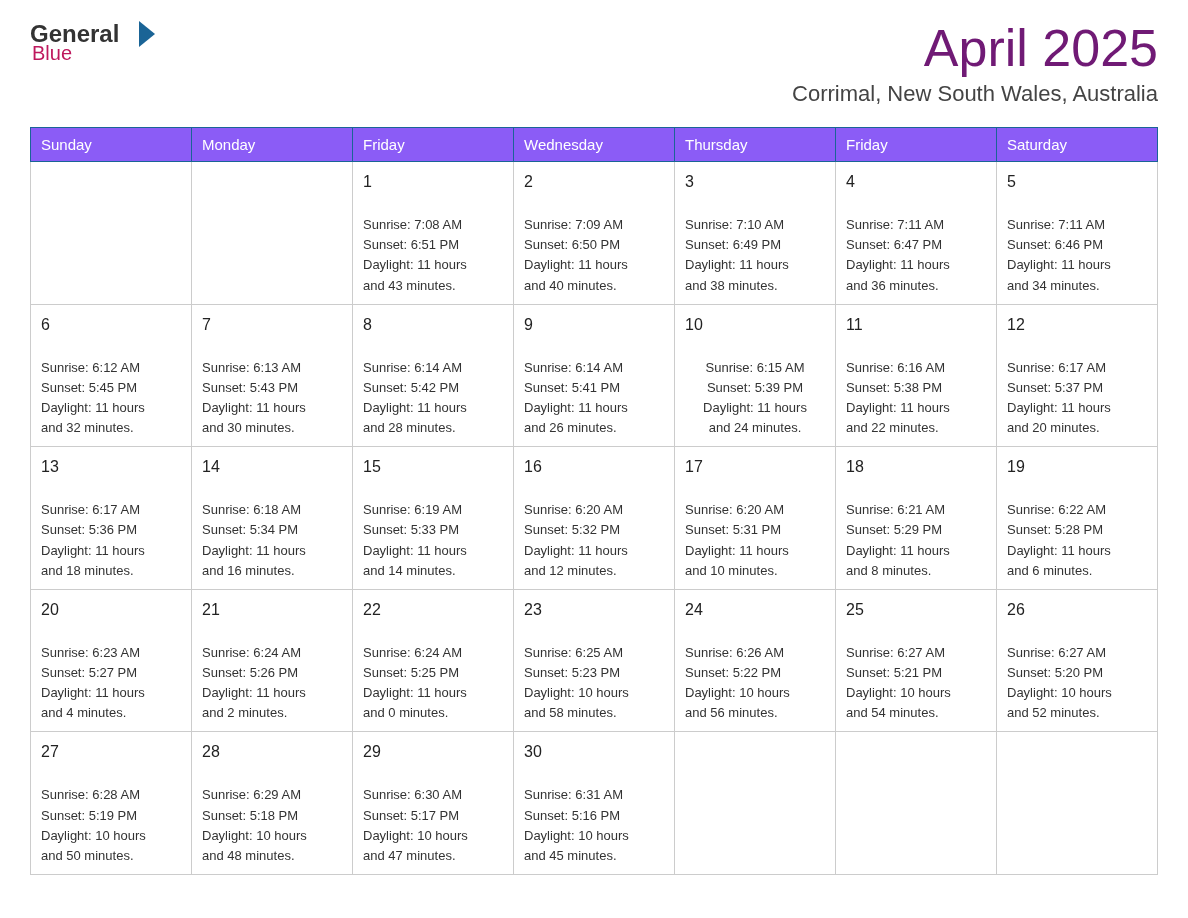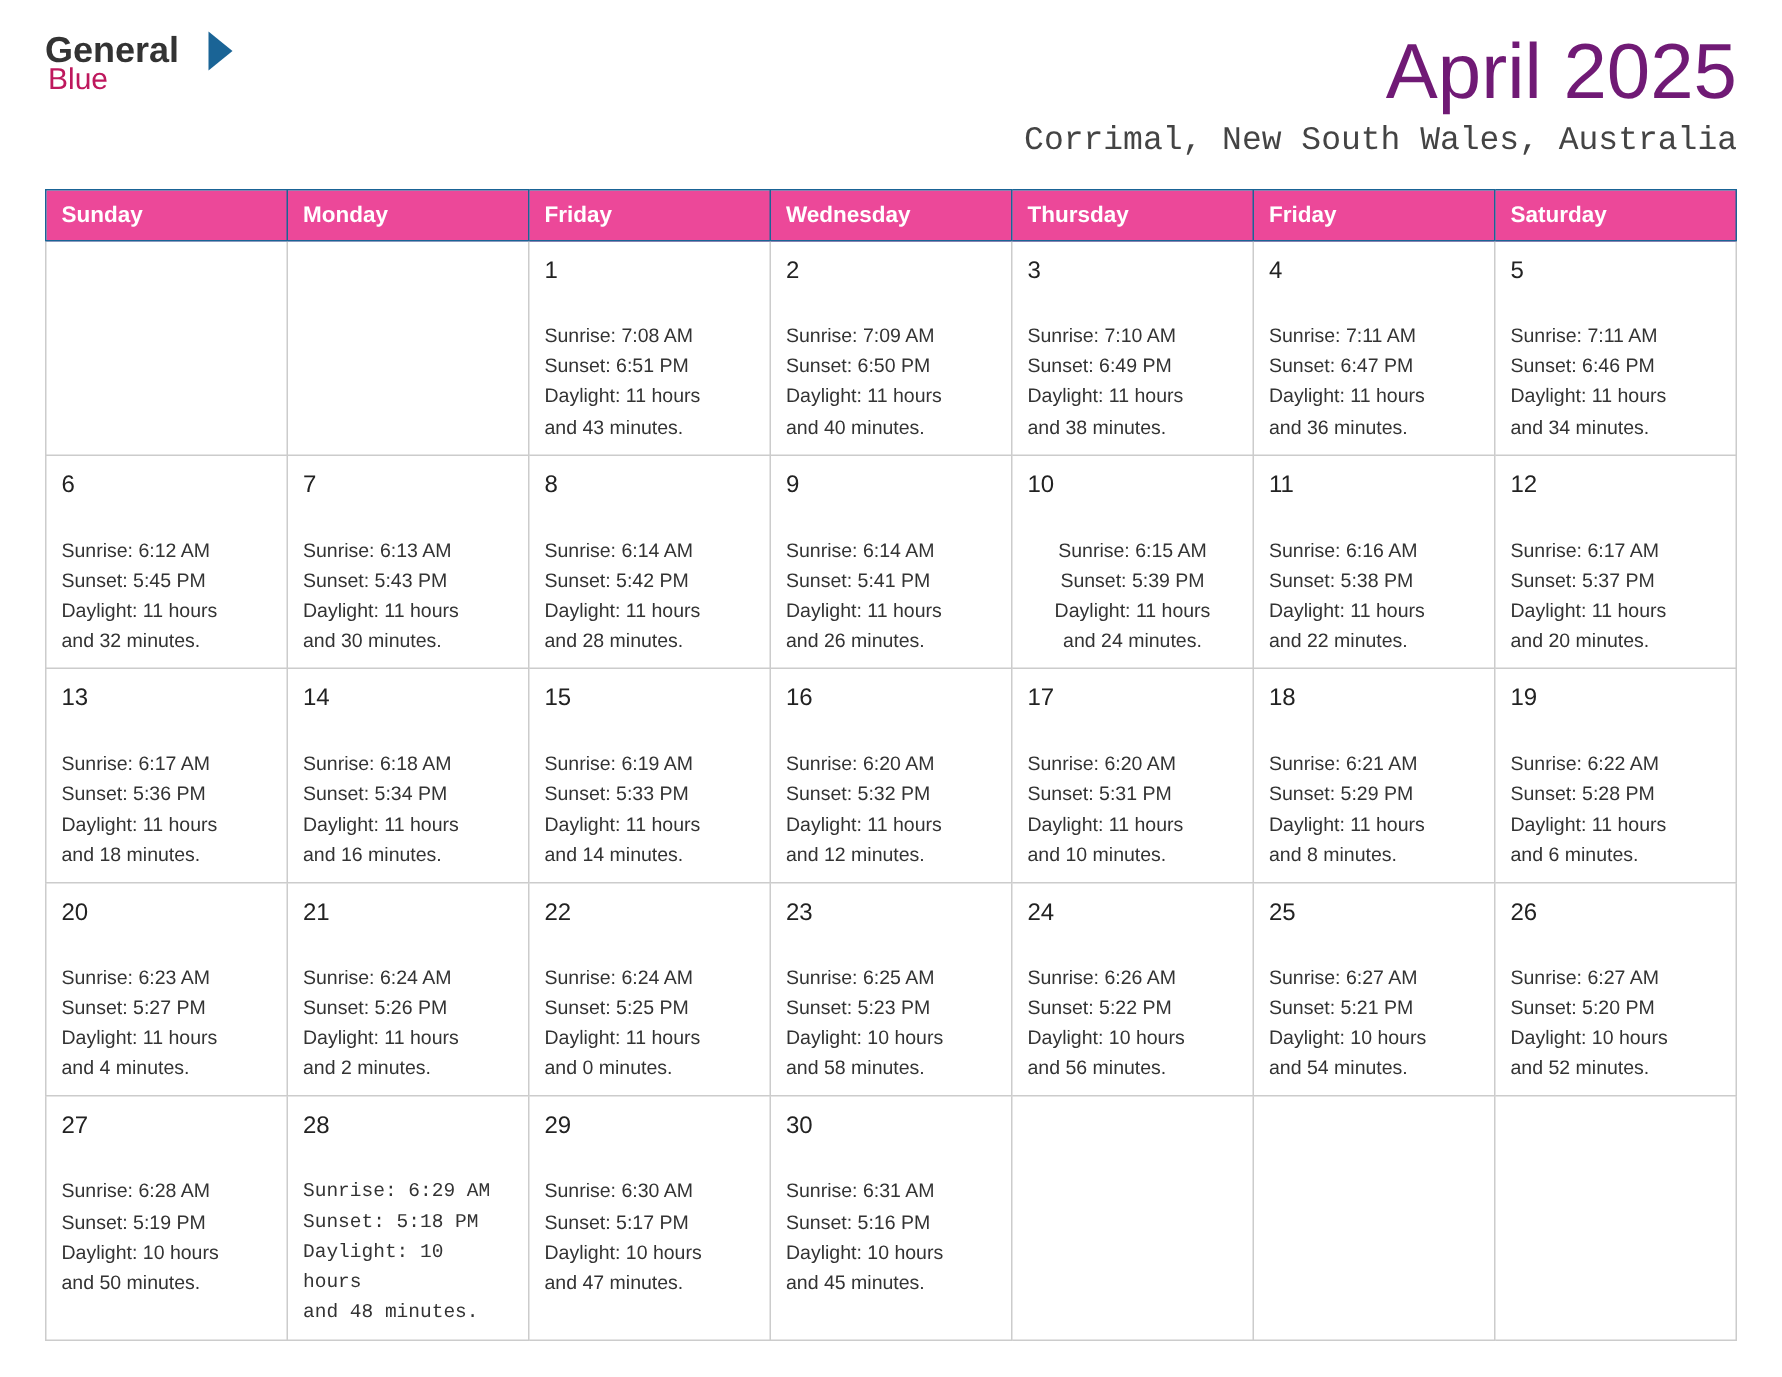--- a/index.html
+++ b/index.html
@@ -23,33 +23,32 @@
     .month-title {
       font-size: 52px;
       font-weight: normal;
       color: #701a75;
       line-height: 1.1;
     }
     .location-title {
       font-size: 22px;
       color: #444;
       margin-top: 4px;
-      font-family: Liberation Mono, monospace;
     }
     .calendar {
       width: 100%;
       border-collapse: collapse;
       border: 1px solid #ccc;
     }
     .calendar th {
-      background-color: #ec4899;
+      background-color: #8b5cf6;
       color: #fff;
       padding: 8px 10px;
       font-size: 15px;
-      font-weight: bold;
+      font-weight: normal;
       text-align: left;
       border: 1px solid #1a6496;
     }
     .calendar td {
       vertical-align: top;
       padding: 8px 10px;
       border: 1px solid #ccc;
       font-size: 13px;
       width: 14.28%;
       min-height: 110px;
@@ -327,21 +326,21 @@
       <tr>
         <td>
           <span class="day-num">27</span>
           <div class="day-info" style="white-space: pre-line;">Sunrise: 6:28 AM
 Sunset: 5:19 PM
 Daylight: 10 hours
 and 50 minutes.</div>
         </td>
         <td>
           <span class="day-num">28</span>
-          <div class="day-info" style="white-space: pre-line; font-family: Liberation Mono, monospace;">Sunrise: 6:29 AM
+          <div class="day-info" style="white-space: pre-line;">Sunrise: 6:29 AM
 Sunset: 5:18 PM
 Daylight: 10 hours
 and 48 minutes.</div>
         </td>
         <td>
           <span class="day-num">29</span>
           <div class="day-info" style="white-space: pre-line;">Sunrise: 6:30 AM
 Sunset: 5:17 PM
 Daylight: 10 hours
 and 47 minutes.</div>

